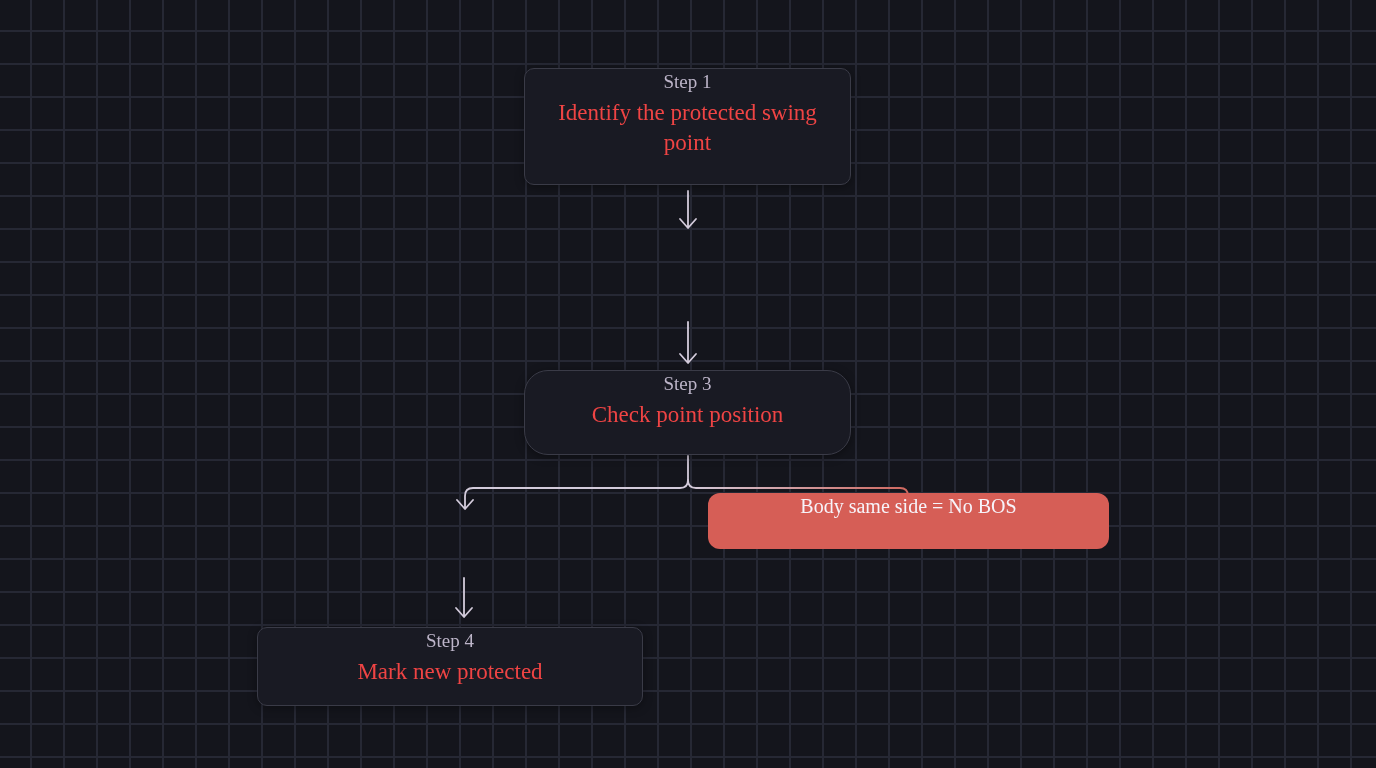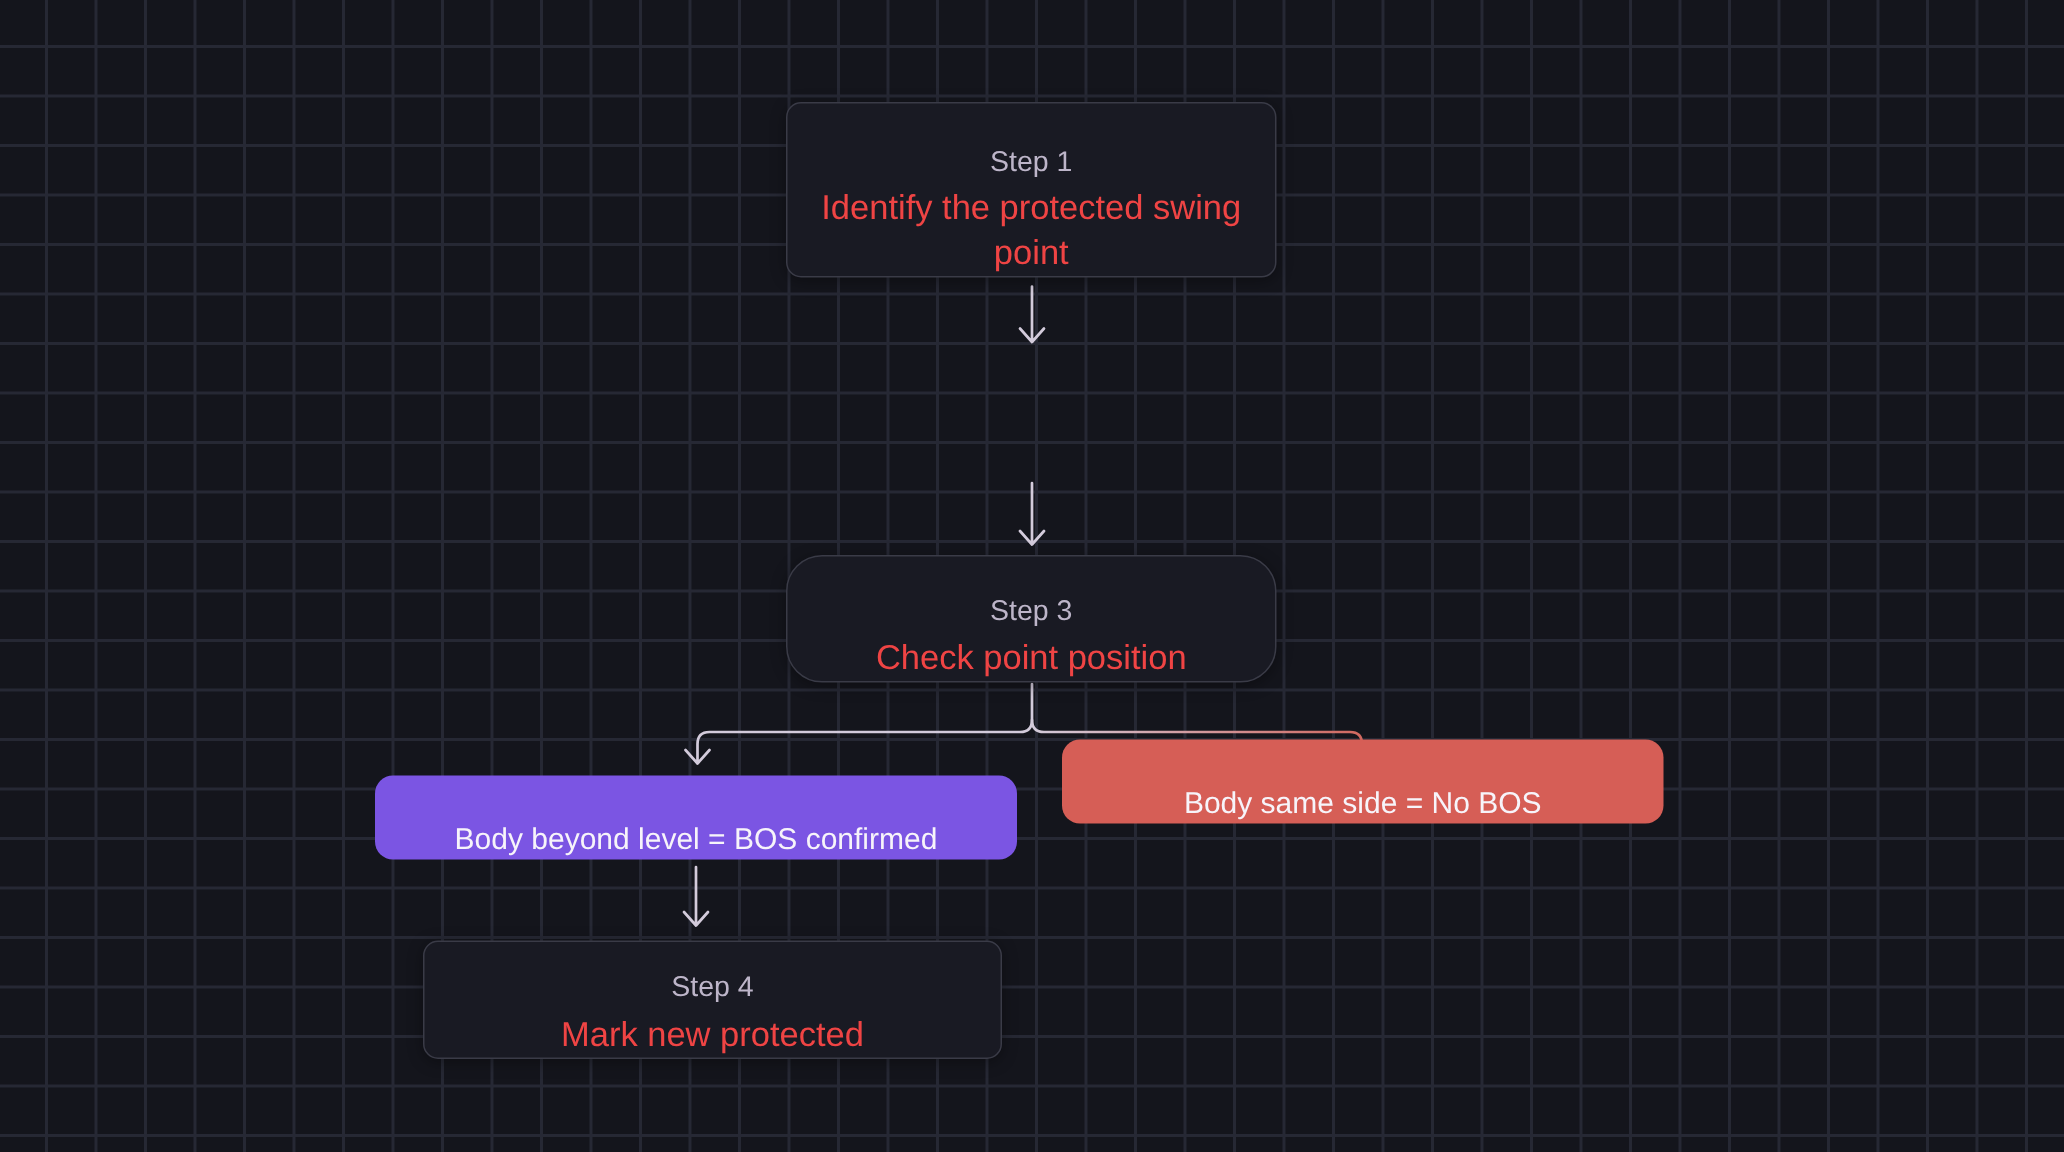--- a/index.html
+++ b/index.html
@@ -23,23 +23,24 @@
     position: absolute;
     left: 0; top: 0;
     width: 1376px; height: 768px;
     pointer-events: none;
   }
   .node {
     position: absolute;
     display: flex;
     flex-direction: column;
     align-items: center;
-    justify-content: flex-end;
+    justify-content: flex-start;
     text-align: center;
     border-radius: 10px;
+    font-family: Liberation Serif, serif;
   }
   .node.step {
     background: #191a23;
     border: 1px solid #3a3b47;
     box-shadow: 0 2px 10px rgba(0,0,0,0.35);
   }
   .step-label {
     font-size: 19px;
     line-height: 1.35;
     color: #bdb5c9;
@@ -93,26 +94,23 @@
     <div class="step-label">Step 1</div>
     <div class="step-text">Identify the protected swing point</div>
   </div>
 
 
   <div class="node step" style="left:524px; top:370px; width:327px; height:85px;border-radius:24px;">
     <div class="step-label">Step 3</div>
     <div class="step-text">Check point position</div>
   </div>
 
-  <div class="node branch" style="left: 250px; top: 517px; width: 428px; height: 56px; background-color: rgb(123, 85, 227);">
-    <div class="branch-text">Body beyond level = BOS confirmed</div>
-  </div>
 
   <div class="node branch" style="left: 708px; top: 493px; width: 401px; height: 56px; background-color: rgb(214, 94, 86);">
     <div class="branch-text">Body same side = No BOS</div>
   </div>
 
-  <div class="node step" style="left:282px; top:627px; width:386px; height:79px;">
+  <div class="node step" style="left:257px; top:627px; width:386px; height:79px;">
     <div class="step-label">Step 4</div>
     <div class="step-text">Mark new protected</div>
   </div>
 
 </div>
 
 </body></html>

